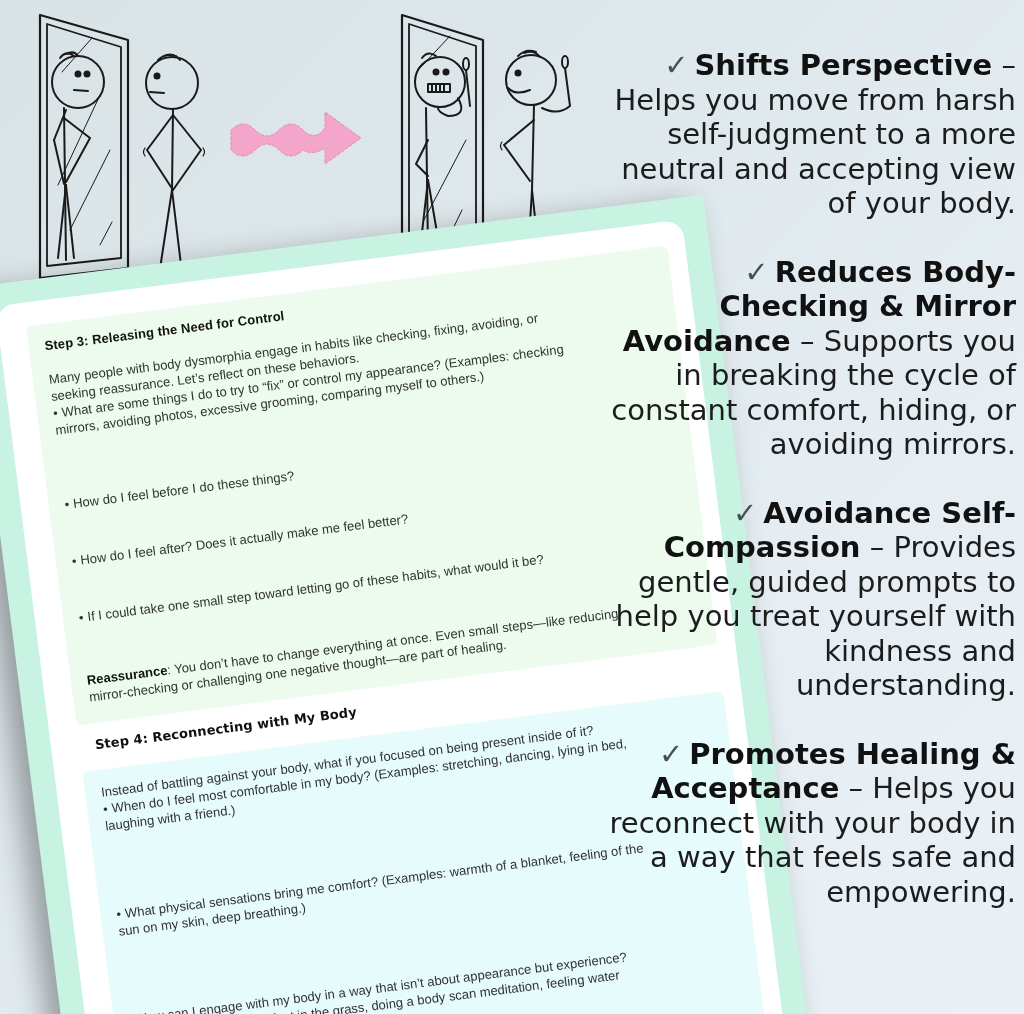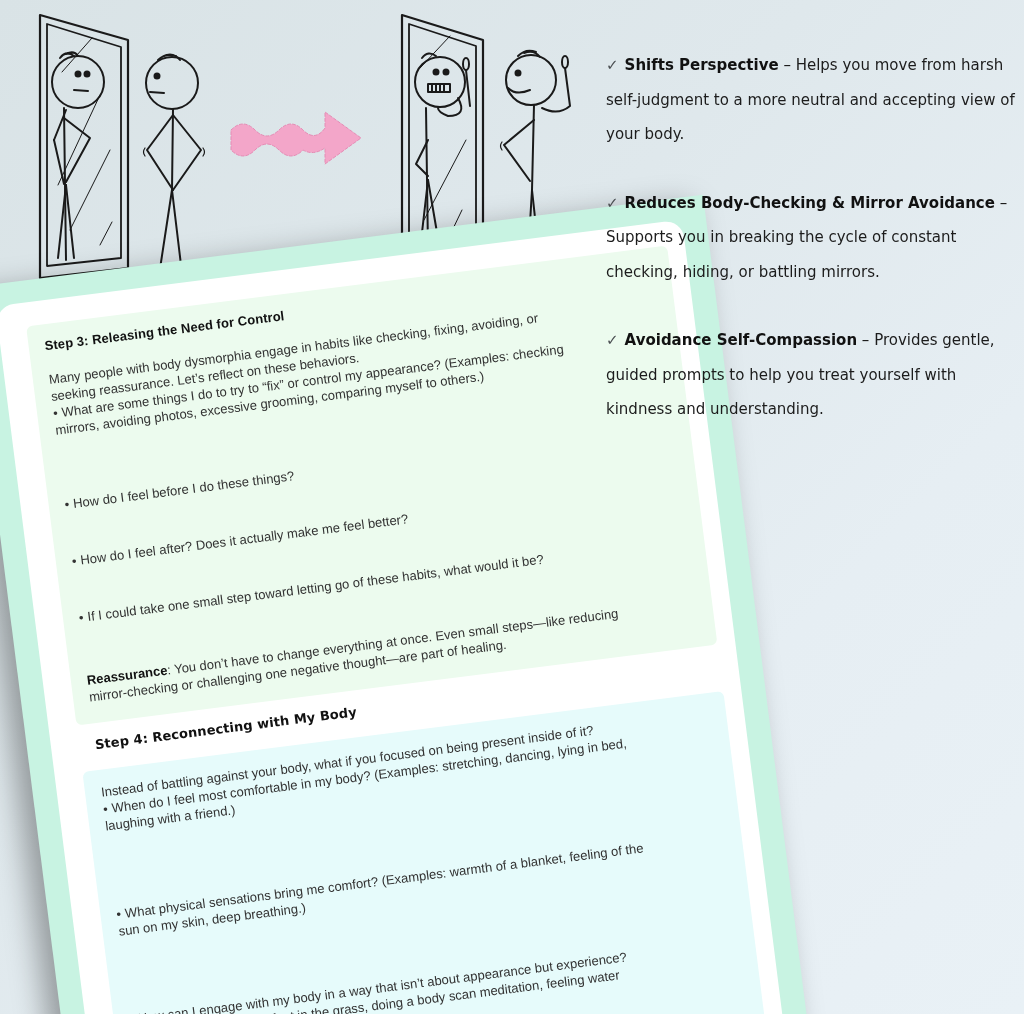--- a/index.html
+++ b/index.html
@@ -53,24 +53,24 @@
   .gap-m { height: 40px; }
   .gap-xl { height: 72px; }
   .reassure { font-size: 13px; line-height: 17px; color: #333; margin-top: 6px; padding-left: 16px; }
   .reassure b { color: #111; }
   .step4-title { padding-left: 16px; margin-top: 14px; }
 
   
   .benefits {
     position: absolute;
     left: 606px; top: 48px; width: 410px;
-    text-align: left;
+    text-align: right;
     font-family: "DejaVu Sans", sans-serif;
     color: #1c1c1c;
-    font-size: 15px;
+    font-size: 29px;
     line-height: 34.5px;
   }
   .benefit { margin-bottom: 34px; }
   .benefit .check { color: #4b4f52; font-weight: bold; margin-right: 6px; }
   .benefit .title { font-weight: bold; color: #111; }
   .benefit .desc { font-weight: normal; }
 </style>
 </head>
 <body>
 
@@ -214,18 +214,21 @@
 
     </div>
   </div>
 </div>
 
 <div class="benefits">
   <div class="benefit">
     <span class="check">✓</span><span class="title">Shifts Perspective</span><span class="desc"> – Helps you move from harsh self-judgment to a more neutral and accepting view of your body.</span>
   </div>
   <div class="benefit">
-    <span class="check">✓</span><span class="title">Reduces Body-Checking &amp; Mirror Avoidance</span><span class="desc"> – Supports you in breaking the cycle of constant checking, hiding, or battling mirrors.</span>
+    <span class="check">✓</span><span class="title">Reduces Body-Checking &amp; Mirror Avoidance</span><span class="desc"> – Supports you in breaking the cycle of constant comfort, hiding, or avoiding mirrors.</span>
   </div>
   <div class="benefit">
     <span class="check">✓</span><span class="title">Avoidance Self-Compassion</span><span class="desc"> – Provides gentle, guided prompts to help you treat yourself with kindness and understanding.</span>
   </div>
+  <div class="benefit">
+    <span class="check">✓</span><span class="title">Promotes Healing &amp; Acceptance</span><span class="desc"> – Helps you reconnect with your body in a way that feels safe and empowering.</span>
+  </div>
 </div>
 
 </body></html>

